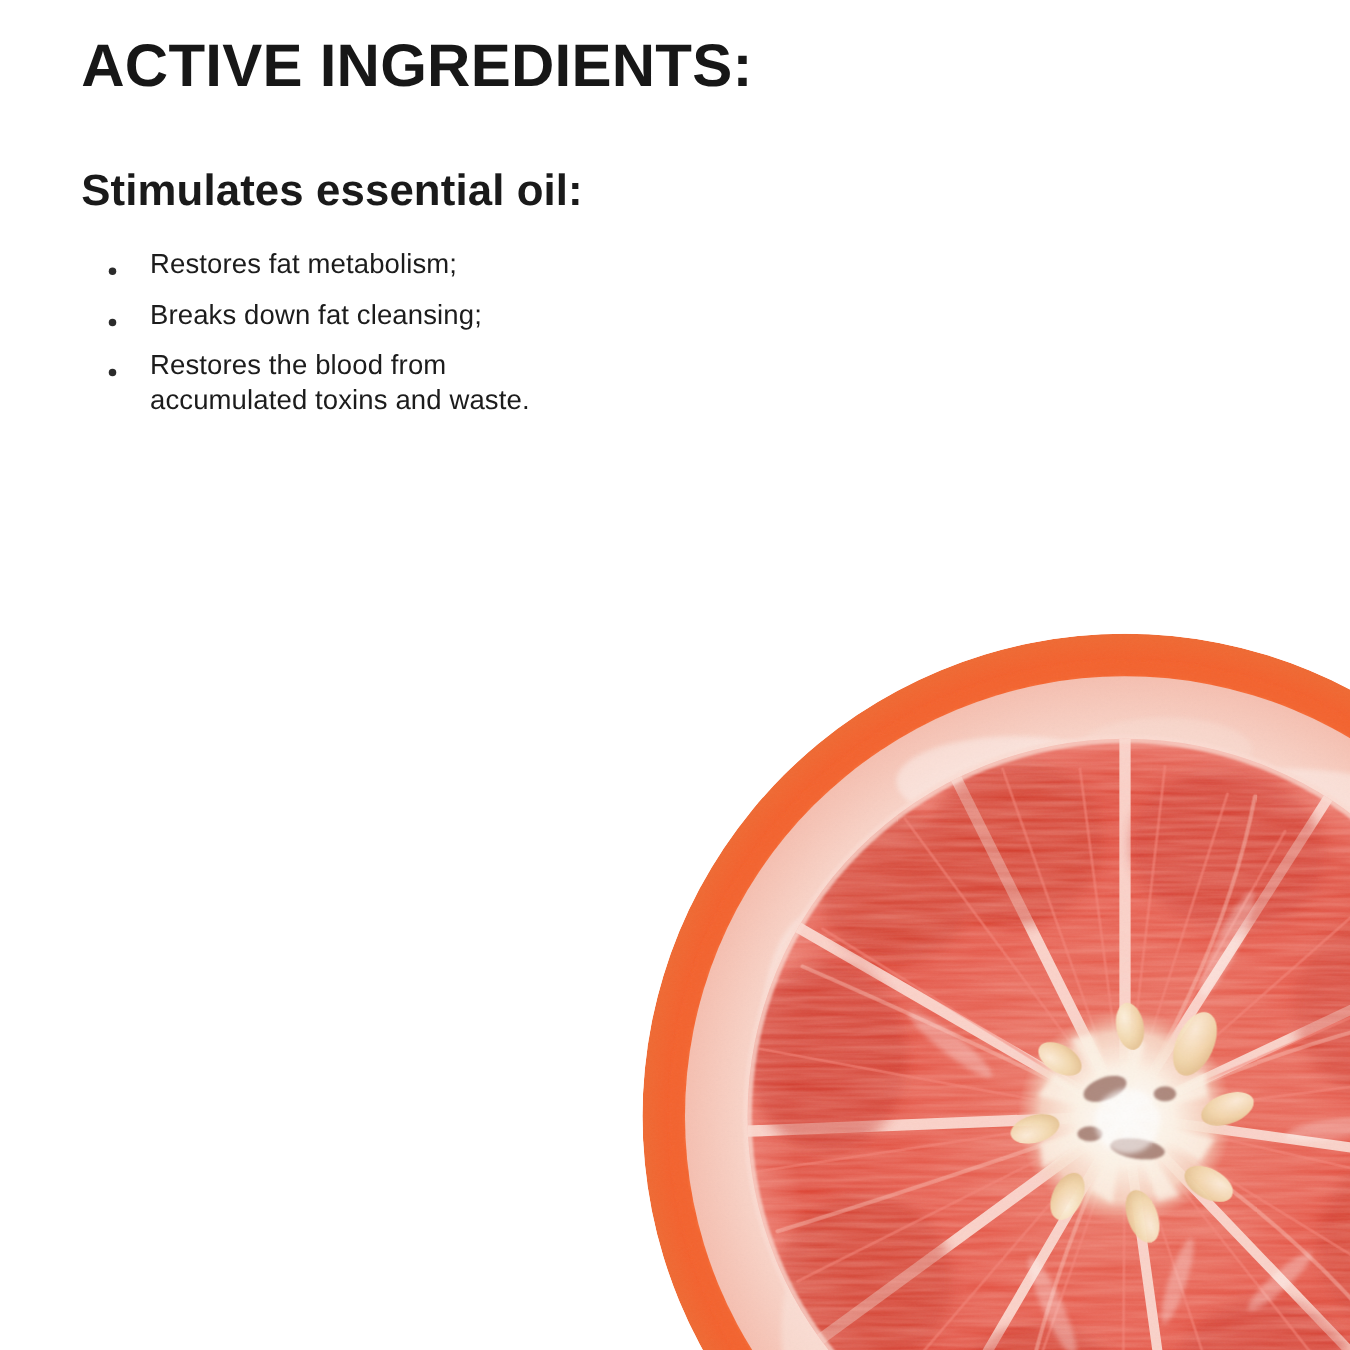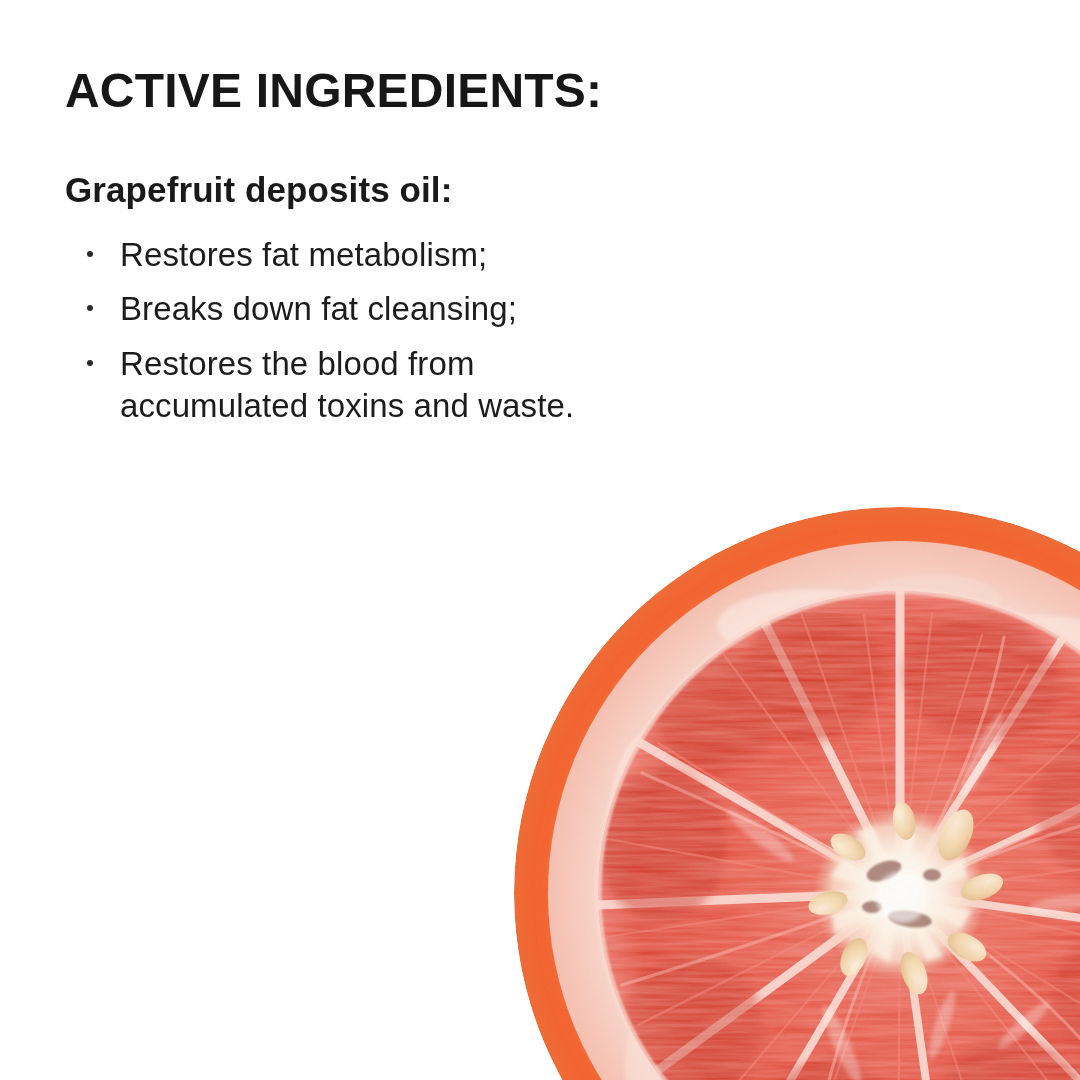--- a/index.html
+++ b/index.html
@@ -27,21 +27,21 @@
   .content {
     position: absolute;
     left: 65px;
     top: 0;
     width: 700px;
     z-index: 5;
   }
 
   .headline {
     margin: 0;
-    padding-top: 66px;
+    padding-top: 29px;
     font-size: 48px;
     line-height: 1.05;
     font-weight: 700;
     letter-spacing: 0.2px;
     color: #171717;
     text-transform: uppercase;
   }
 
   .subhead {
     margin: 0;
@@ -56,21 +56,21 @@
   .bullets {
     list-style: none;
     margin: 0;
     padding: 24px 0 0 0;
   }
 
   .bullet {
     position: relative;
     padding-left: 55px;
     margin-bottom: 13px;
-    font-size: 33px;
+    font-size: 22px;
     line-height: 1.26;
     font-weight: 300;
     letter-spacing: 0.1px;
     color: #1c1c1c;
   }
 
   .bullet .dot {
     position: absolute;
     left: 22px;
     top: 17px;
@@ -308,21 +308,21 @@
 
         <circle cx="388" cy="388" r="386" fill="#ffffff" filter="url(#grain)" opacity="0.55"></circle>
       </g>
     </svg>
   </div>
 
   <div class="content">
 
     <h1 class="headline">ACTIVE INGREDIENTS:</h1>
 
-    <h2 class="subhead">Grapefruit deposits oil:</h2>
+    <h2 class="subhead">Stimulates essential oil:</h2>
 
     <ul class="bullets">
       <li class="bullet">
         <span class="dot"></span>
         <span class="bullet-text">Restores fat metabolism;</span>
       </li>
       <li class="bullet">
         <span class="dot"></span>
         <span class="bullet-text">Breaks down fat cleansing;</span>
       </li>

